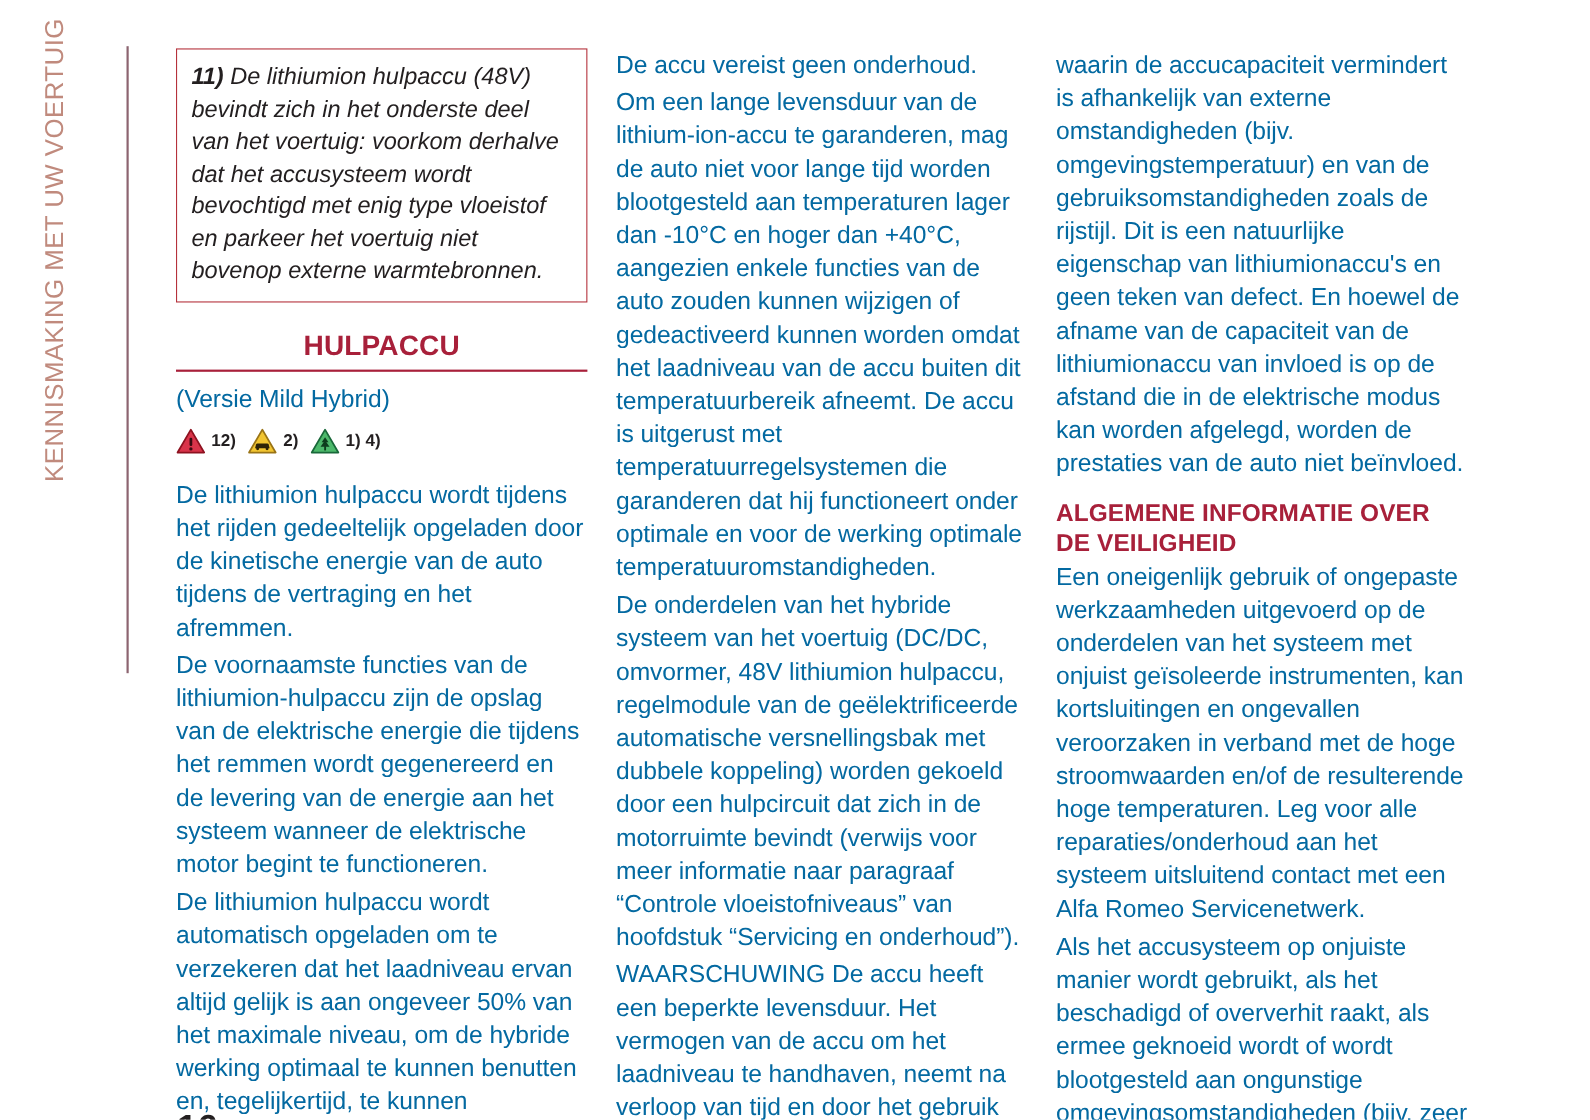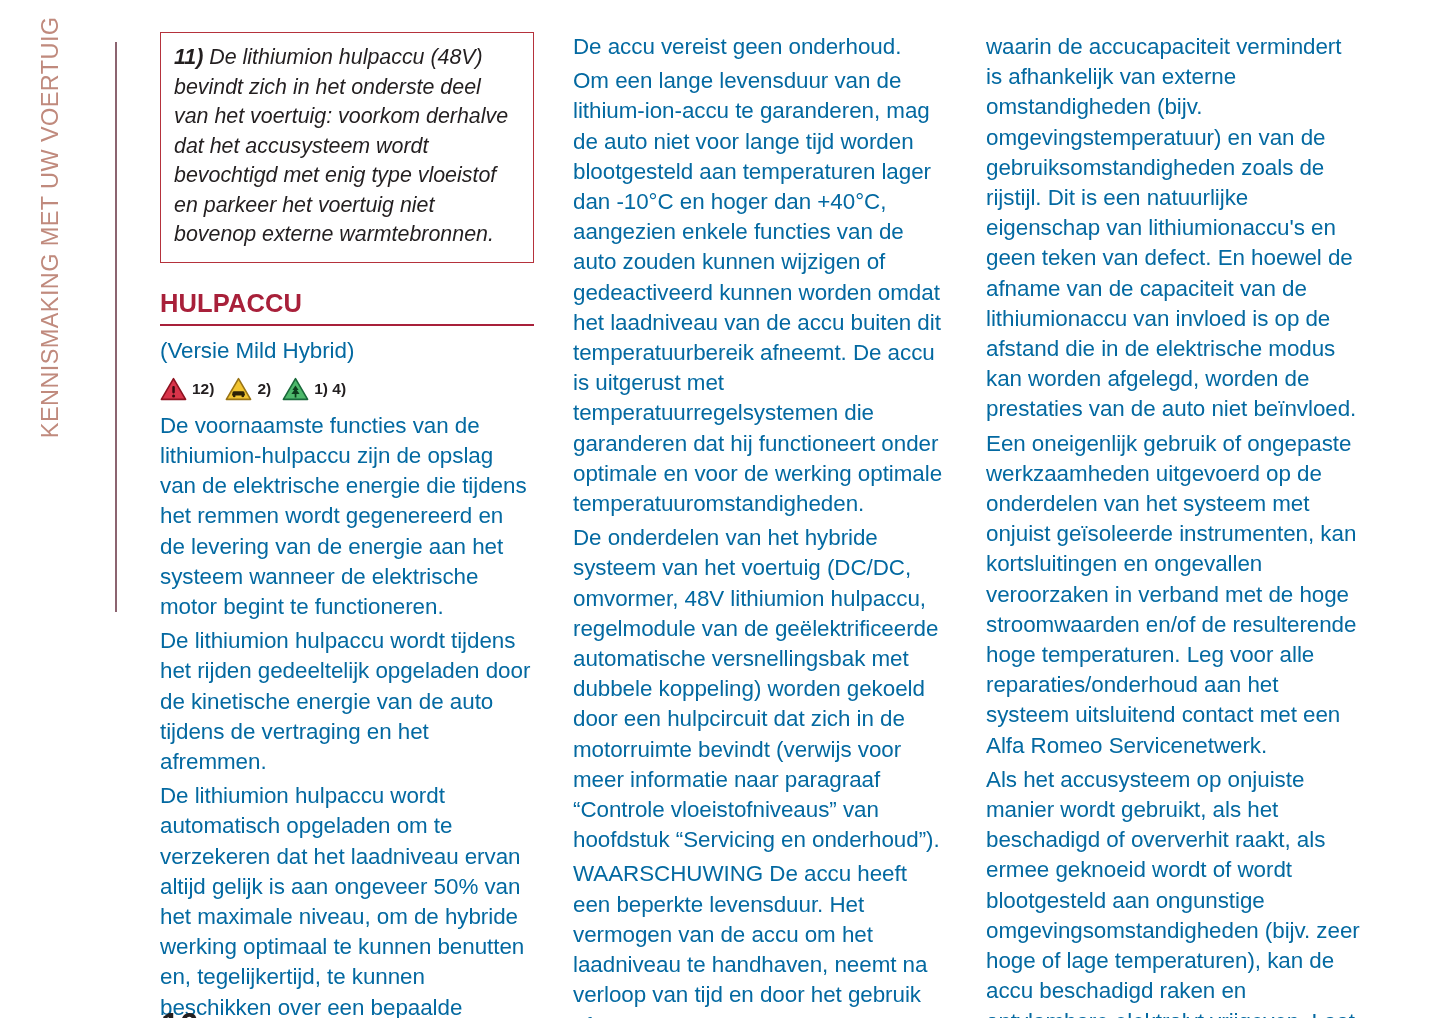--- a/index.html
+++ b/index.html
@@ -52,25 +52,25 @@
     top: 12px;
     width: 2px;
     height: 570px;
     background: #8c6470;
   }
 
   
   #columns {
     position: absolute;
     left: 160px;
-    top: 32px;
+    top: 44px;
     width: 1215px;
     height: 910px;
     display: flex;
-    gap: 39px;
+    gap: 26px;
   }
   .col {
     width: 374px;
     position: relative;
   }
 
   
   .para {
     font-size: 22.4px;
     line-height: 30.2px;
@@ -104,20 +104,21 @@
 
   
   .h-main {
     color: #a8203a;
     font-size: 25.5px;
     font-weight: bold;
     letter-spacing: 0.1px;
     margin: 0 0 6px 0;
     text-transform: uppercase;
     font-family: "Liberation Sans", sans-serif;
+    text-align: center;
   }
   .h-rule {
     height: 2px;
     background: #a8203a;
     width: 100%;
     margin: 0 0 10px 0;
   }
   .h-sub {
     color: #a8203a;
     font-size: 22.2px;
@@ -126,21 +127,21 @@
     letter-spacing: 0.1px;
     margin: 16px 0 3px 0;
     text-transform: uppercase;
     font-family: "Liberation Sans", sans-serif;
   }
 
   
   .symbol-row {
     display: flex;
     align-items: center;
-    margin: 9px 0 8px 0;
+    margin: 9px 0 20px 0;
     height: 28px;
   }
   .sym {
     width: 27px;
     height: 24px;
     margin-right: 5px;
     display: inline-block;
     vertical-align: middle;
   }
   .sym-note {
@@ -213,34 +214,35 @@
           <svg width="27" height="24" viewBox="0 0 27 24">
             <path d="M13.5 1.6 L25.6 22.4 L1.4 22.4 Z" fill="#4db96b" stroke="#19693a" stroke-width="1.6" stroke-linejoin="round"></path>
             <path d="M13.5 8.4 L16.6 13.1 L10.4 13.1 Z" fill="#0d3d1d"></path>
             <path d="M13.5 11.3 L17.6 17.1 L9.4 17.1 Z" fill="#0d3d1d"></path>
             <rect x="12.7" y="16.6" width="1.7" height="3.9" fill="#0d3d1d"></rect>
           </svg>
         </span>
         <span class="sym-note tight">1) 4)</span>
       </div>
 
+      <p class="para">De lithiumion hulpaccu wordt tijdens het rijden gedeeltelijk opgeladen door de kinetische energie van de auto tijdens de vertraging en het afremmen.</p>
       <p class="para">De voornaamste functies van de lithiumion-hulpaccu zijn de opslag van de elektrische energie die tijdens het remmen wordt gegenereerd en de levering van de energie aan het systeem wanneer de elektrische motor begint te functioneren.</p>
-      <p class="para">De lithiumion hulpaccu wordt tijdens het rijden gedeeltelijk opgeladen door de kinetische energie van de auto tijdens de vertraging en het afremmen.</p>
       <p class="para">De lithiumion hulpaccu wordt automatisch opgeladen om te verzekeren dat het laadniveau ervan altijd gelijk is aan ongeveer 50% van het maximale niveau, om de hybride werking optimaal te kunnen benutten en, tegelijkertijd, te kunnen beschikken over een bepaalde capaciteit nuttig voor de handeling voor energieterugwinning.</p>
     </div>
 
     <div class="col">
       <p class="para">De accu vereist geen onderhoud.</p>
       <p class="para">Om een lange levensduur van de lithium-ion-accu te garanderen, mag de auto niet voor lange tijd worden blootgesteld aan temperaturen lager dan -10°C en hoger dan +40°C, aangezien enkele functies van de auto zouden kunnen wijzigen of gedeactiveerd kunnen worden omdat het laadniveau van de accu buiten dit temperatuurbereik afneemt. De accu is uitgerust met temperatuurregelsystemen die garanderen dat hij functioneert onder optimale en voor de werking optimale temperatuuromstandigheden.</p>
       <p class="para">De onderdelen van het hybride systeem van het voertuig (DC/DC, omvormer, 48V lithiumion hulpaccu, regelmodule van de geëlektrificeerde automatische versnellingsbak met dubbele koppeling) worden gekoeld door een hulpcircuit dat zich in de motorruimte bevindt (verwijs voor meer informatie naar paragraaf “Controle vloeistofniveaus” van hoofdstuk “Servicing en onderhoud”).</p>
       <p class="para">WAARSCHUWING De accu heeft een beperkte levensduur. Het vermogen van de accu om het laadniveau te handhaven, neemt na verloop van tijd en door het gebruik af. De mate</p>
     </div>
 
     <div class="col">
       <p class="para">waarin de accucapaciteit vermindert is afhankelijk van externe omstandigheden (bijv. omgevingstemperatuur) en van de gebruiksomstandigheden zoals de rijstijl. Dit is een natuurlijke eigenschap van lithiumionaccu's en geen teken van defect. En hoewel de afname van de capaciteit van de lithiumionaccu van invloed is op de afstand die in de elektrische modus kan worden afgelegd, worden de prestaties van de auto niet beïnvloed.</p>
+      <div class="h-sub">ALGEMENE INFORMATIE OVER DE VEILIGHEID</div>
       <p class="para">Een oneigenlijk gebruik of ongepaste werkzaamheden uitgevoerd op de onderdelen van het systeem met onjuist geïsoleerde instrumenten, kan kortsluitingen en ongevallen veroorzaken in verband met de hoge stroomwaarden en/of de resulterende hoge temperaturen. Leg voor alle reparaties/onderhoud aan het systeem uitsluitend contact met een Alfa Romeo Servicenetwerk.</p>
       <p class="para">Als het accusysteem op onjuiste manier wordt gebruikt, als het beschadigd of oververhit raakt, als ermee geknoeid wordt of wordt blootgesteld aan ongunstige omgevingsomstandigheden (bijv. zeer hoge of lage temperaturen), kan de accu beschadigd raken en ontvlambare elektrolyt vrijgeven. Laat in die gevallen de 48V-accu vervangen, leg</p>
     </div>
 
   </div>
 
   <div id="page-number">16</div>
 
 </div>
 

